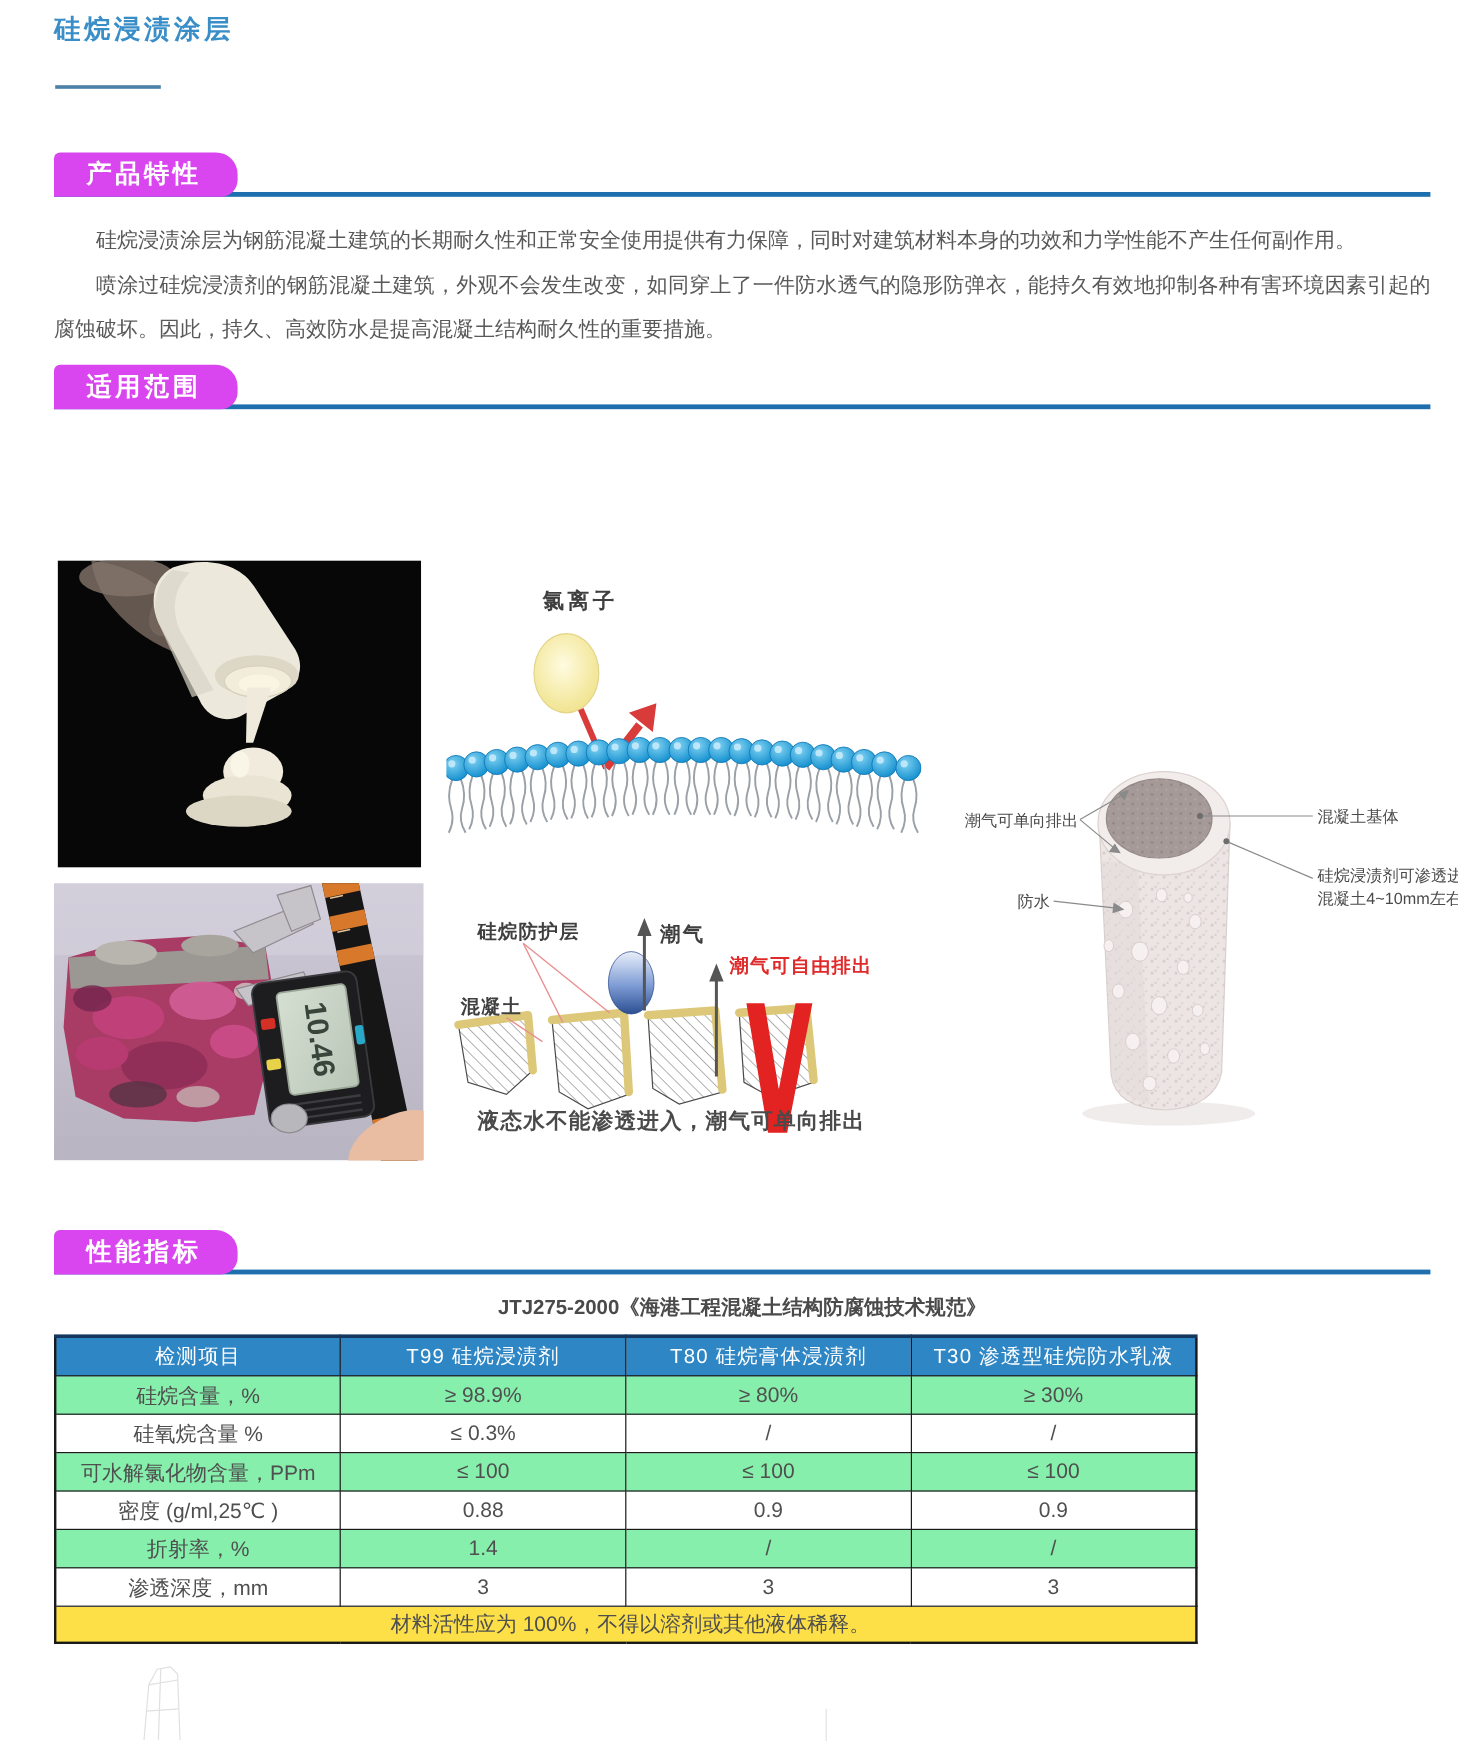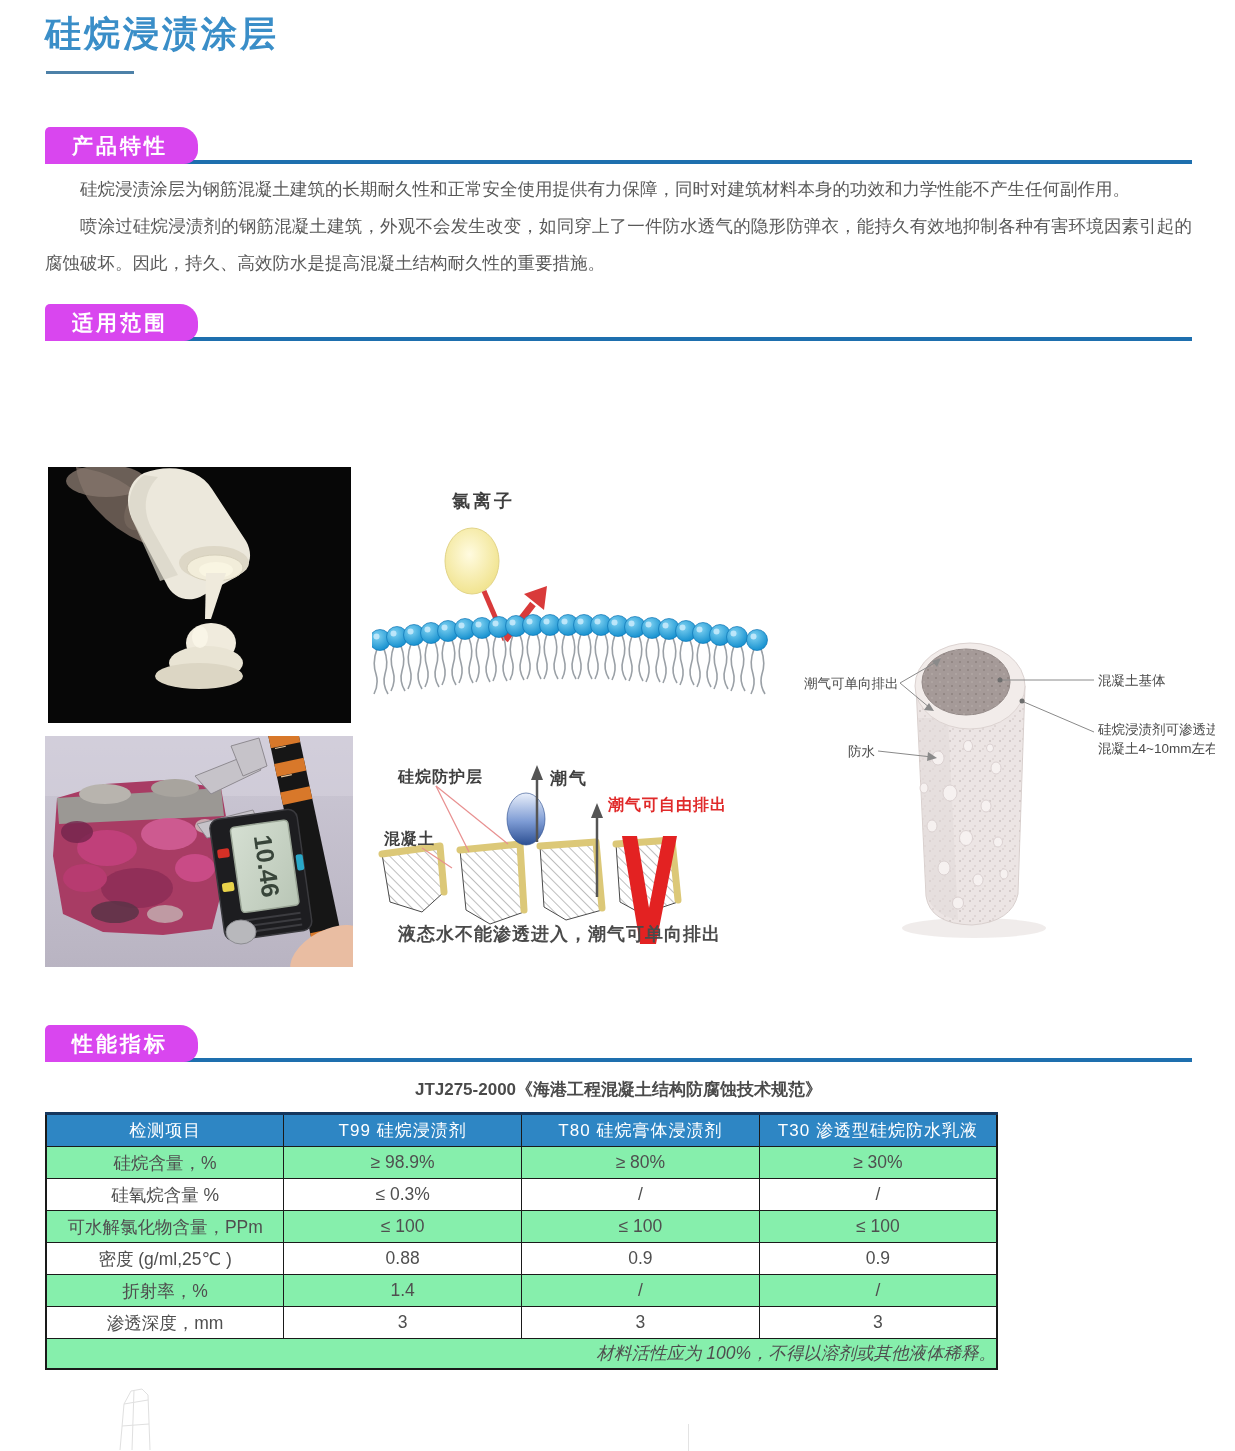--- a/index.html
+++ b/index.html
@@ -1,56 +1,56 @@
 <!DOCTYPE html>
 <html lang="zh"><head>
 <meta charset="utf-8">
 <style>
   * { box-sizing: border-box; margin: 0; padding: 0; }
   html,body { background:#fff; }
   body { font-family: "Liberation Sans", "DejaVu Sans", sans-serif; }
   .page { position: relative; width: 1235px; height: 1451px; background: #fff; overflow: hidden; }
 
-  .doc-title { position:absolute; left:45px; top:10px; font-size:36px; font-weight:bold;
+  .doc-title { position:absolute; left:45px; top:10px; font-size:22px; font-weight:bold;
                color:#3a8ec8; letter-spacing:3px; }
   .title-dash { position:absolute; left:46px; top:71px; width:88px; height:3px; background:#4d81a8; }
 
   .sec-tab { position:absolute; left:45px; height:37px; line-height:37px; padding:0 30px 0 27px;
              background:#d946ef; color:#fff; font-size:21px; font-weight:bold; letter-spacing:3px;
              border-radius:5px 18px 14px 0; z-index:2; }
   .sec-line { position:absolute; left:45px; width:1147px; height:4px; background:#1e6fae; }
   #tab-features { top:127px; } #line-features { top:160px; }
   #tab-scope    { top:304px; } #line-scope    { top:337px; }
   #tab-perf     { top:1025px;} #line-perf     { top:1058px; }
 
   .para-block { position:absolute; left:45px; width:1147px; color:#595959; font-size:17.5px;
                 line-height:37px; text-align:justify; }
   .para-block p { text-indent:2em; }
-  #paras-features { top:171px; }
+  #paras-features { top:182px; }
   #paras-scope    { top:348px; }
 
   .fig { position:absolute; }
   #fig-bottle   { left:48px;  top:467px; }
   #fig-chloride { left:372px; top:473px; }
   #fig-cylinder { left:798px; top:628px; }
   #fig-caliper  { left:45px;  top:736px; }
   #fig-coating  { left:374px; top:752px; }
 
   .table-caption { position:absolute; left:45px; top:1078px; width:1147px; text-align:center;
                    font-size:17px; color:#4a4a4a;font-weight:bold; }
 
   .spec-table-wrap { position:absolute; left:45px; top:1112px; width:953px; }
   table.spec { width:100%; border-collapse:collapse; table-layout:fixed;
                border:2px solid #1a1a1a; border-top:3px solid #15375e; }
   table.spec th { height:33px; background:#2e86c4; color:#fff; font-size:17px; font-weight:normal;
                   letter-spacing:1px; border:1px solid #1a1a1a; text-align:center; }
   table.spec td { height:32px; font-size:17.5px; color:#4f4f4f; text-align:center;
                   border:1px solid #1a1a1a; background:#fff; }
   table.spec tr.gray td { background:#86efac; }
-  table.spec td.foot { text-align:right; padding-left:8px; background:#86efac; height:30px;font-style:italic; }
+  table.spec td.foot { text-align:center; padding-left:8px; background:#fde047; height:30px; }
 
   .sketch { position:absolute; }
   #sketch-tower { left:112px; top:1386px; }
   #sketch-line  { left:688px; top:1424px; width:1px; height:27px; background:#e3e3e3; }
 
   svg text { font-family: "Liberation Sans", "DejaVu Sans", sans-serif; }
 </style>
 </head>
 <body>
 

